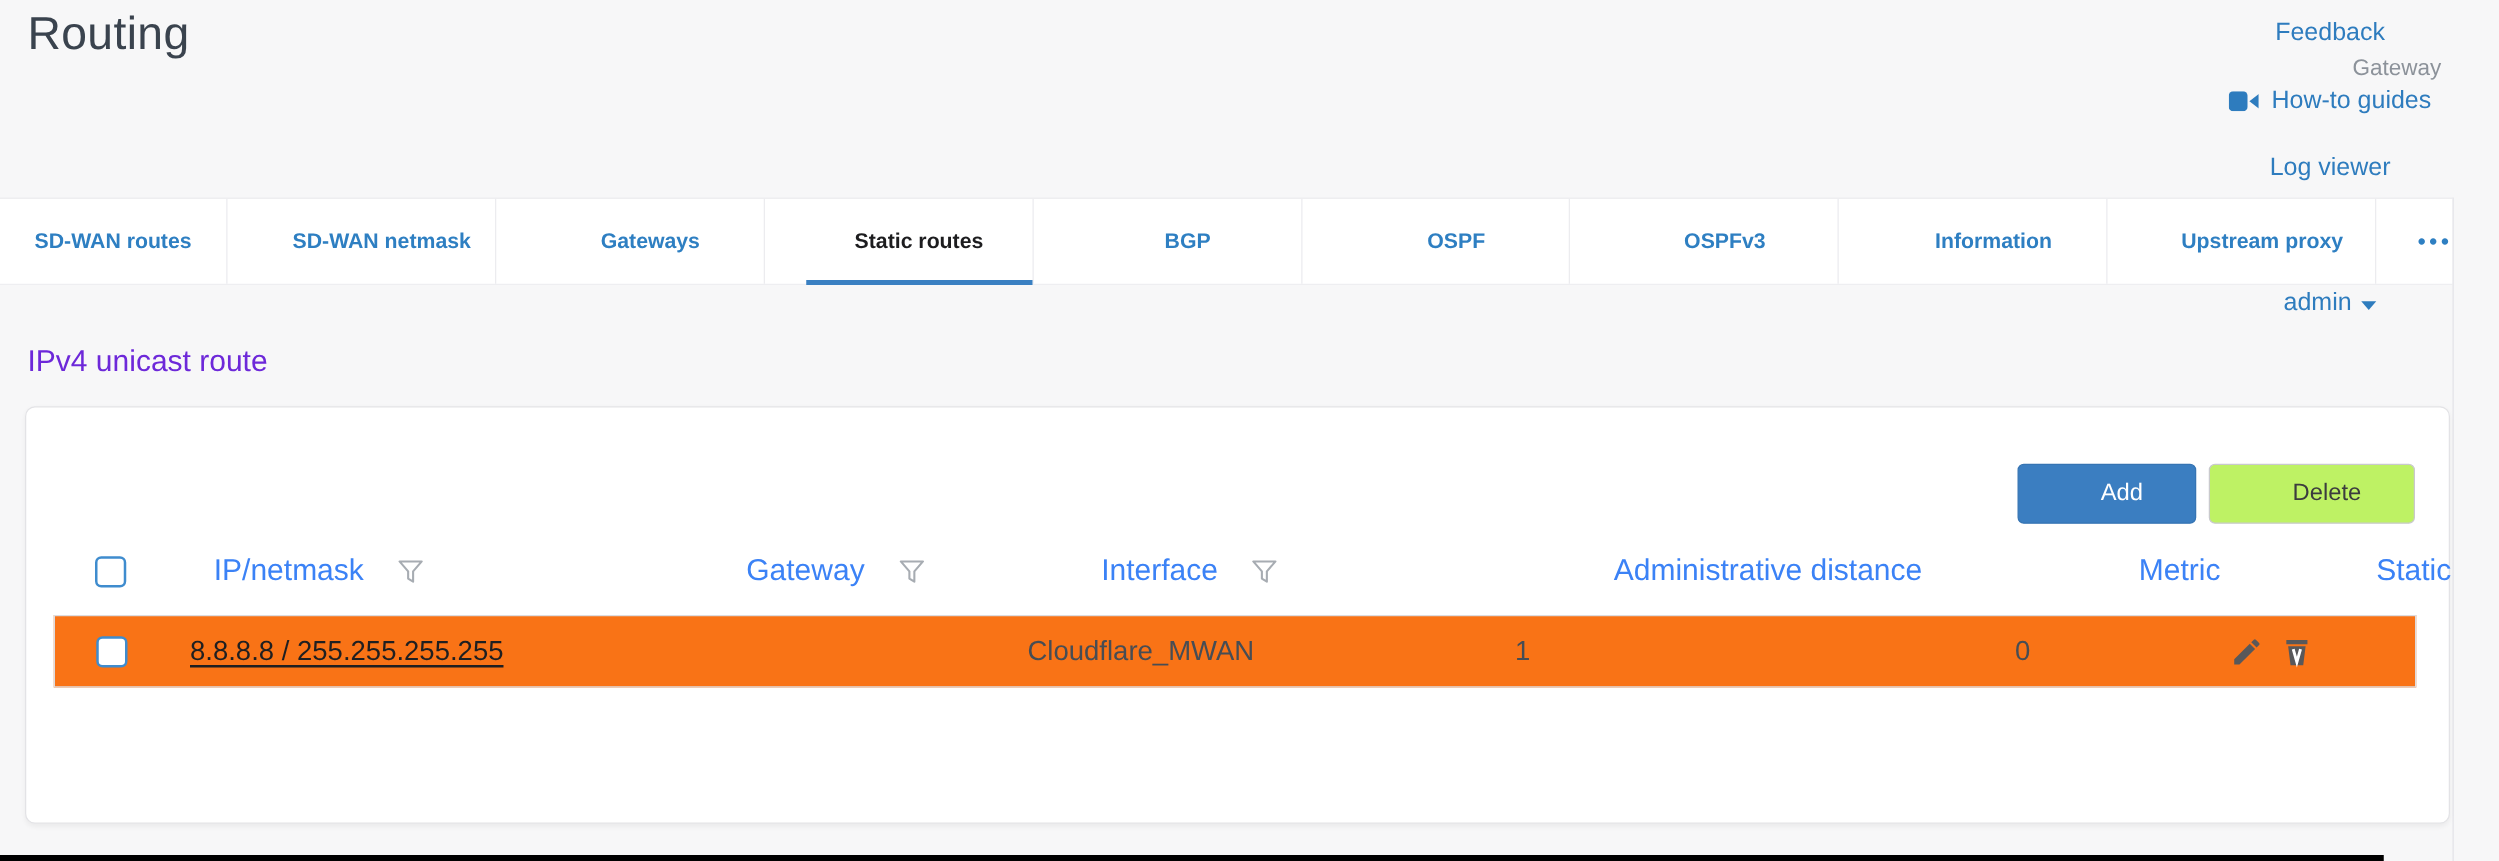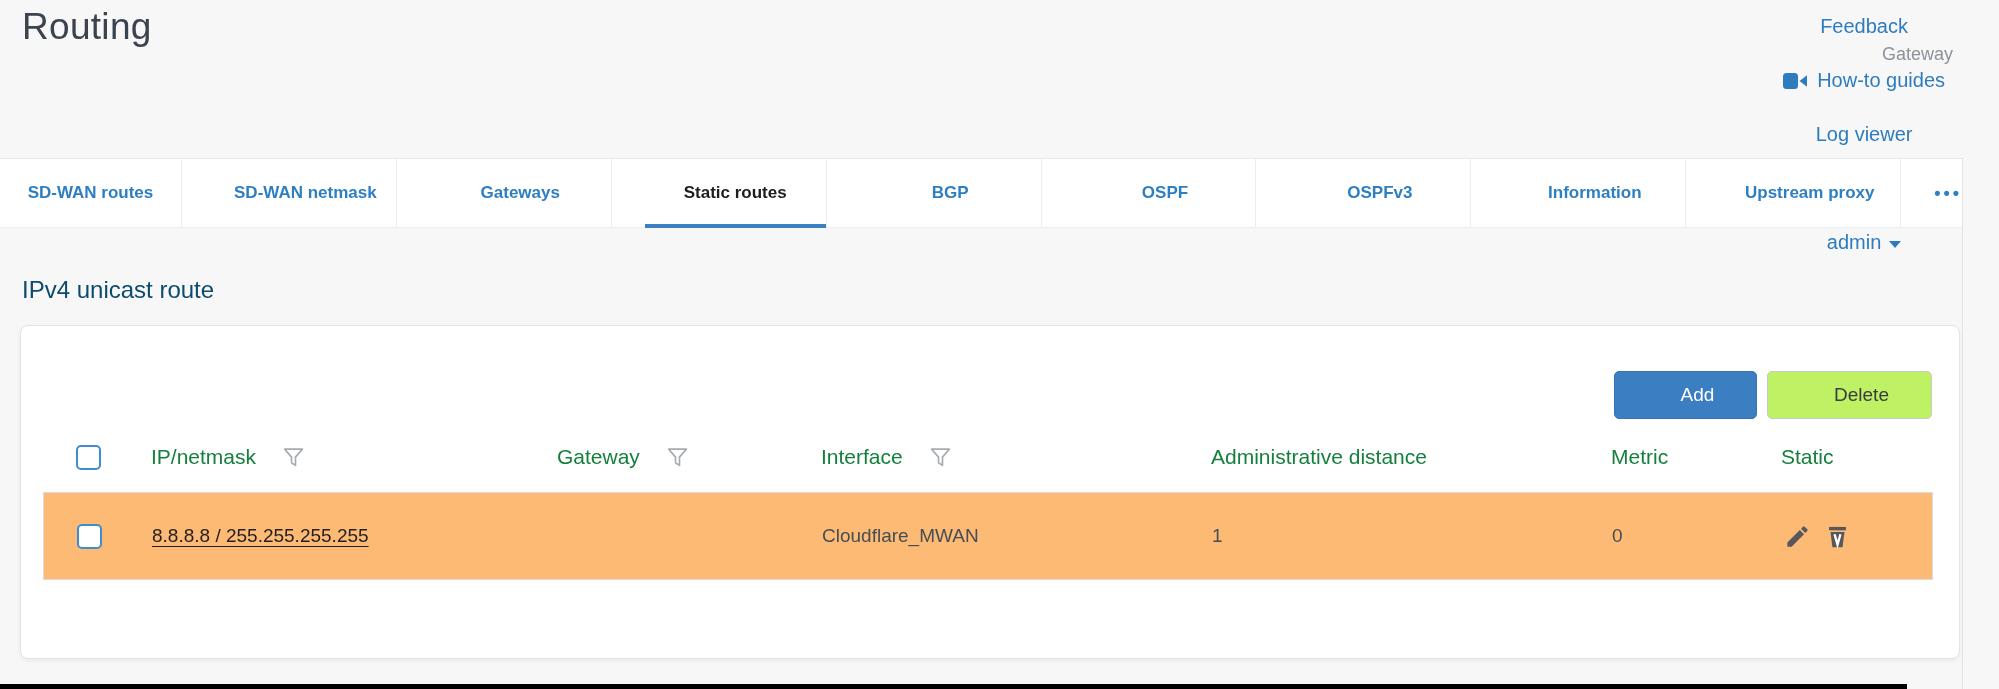--- a/index.html
+++ b/index.html
@@ -57,21 +57,21 @@
     color:#2e7fc2; font-size:18px; font-weight:700; letter-spacing:3px; cursor:pointer;
   }
   .right-edge-line {
     position:absolute; left:1962px; top:158px; width:1px; height:531px;
     background:#e4e4e7;
   }
 
   
   .section-heading {
     position:absolute; left:22px; top:276px;
-    font-size:24px; font-weight:400; color:#0c4a6e;
+    font-size:24px; font-weight:400; color:#6d28d9;
   }
   .card {
     position:absolute; left:20px; top:325px; width:1940px; height:334px;
     background:#fff; border:1px solid #e3e3e6; border-radius:8px;
     box-shadow:0 2px 4px rgba(0,0,0,.05);
   }
   .toolbar { position:absolute; top:45px; right:27px; display:flex; gap:10px; }
   .btn {
     height:48px; border-radius:5px; font-size:19px; cursor:pointer;
     display:flex; align-items:center; justify-content:center;
@@ -81,33 +81,33 @@
   .btn-add { width:143px; background:#3b7ec1; color:#fff; border:1px solid #3674b3; }
   .btn-delete { width:165px; background:#bef264; color:#3c3c3e; border:1px solid #c9c9cd; }
 
   .grid-cols {
     display:grid;
     grid-template-columns:88px 406px 264px 390px 400px 170px 1fr;
     align-items:center;
   }
   .table-header {
     position:absolute; left:22px; top:106px; width:1890px; height:50px;
-    font-size:21px; color:#15803d;
+    font-size:24px; color:#3b82f6;gap:20px;
   }
   .hcell { display:flex; align-items:center; gap:26px; padding-left:20px; white-space:nowrap; }
   .checkbox {
     width:25px; height:25px; margin-left:33px;
     border:2px solid #3f8cce; border-radius:5px; background:#fff; cursor:pointer;
   }
   .funnel { display:flex; align-items:center; cursor:pointer; }
 
   .data-row {
-    position:absolute; left:22px; top:166px; width:1890px; height:88px;
-    background:#fdba74; border:1px solid #dcdce0;
-    font-size:19px; color:#474d54;
+    position:absolute; left:22px; top:166px; width:1890px; height:58px;
+    background:#f97316; border:1px solid #dcdce0;
+    font-size:22px; color:#474d54;
   }
   .cell { padding-left:20px; white-space:nowrap; }
   .ip-link {
     color:#1f1f21; text-decoration:underline; text-underline-offset:4px; cursor:pointer;
   }
   .manage-cell { display:flex; align-items:center; gap:13px; padding-left:22px; }
   .icon-btn { cursor:pointer; display:flex; align-items:center; }
 
   .bottom-bar {
     position:absolute; left:0; top:684px; width:1907px; height:5px; background:#000;

